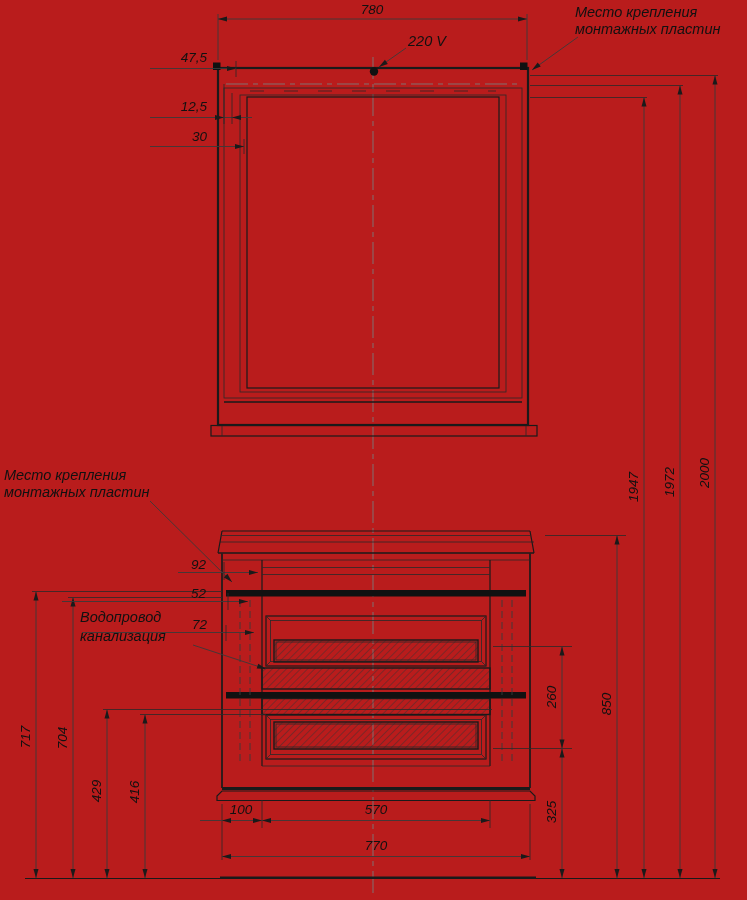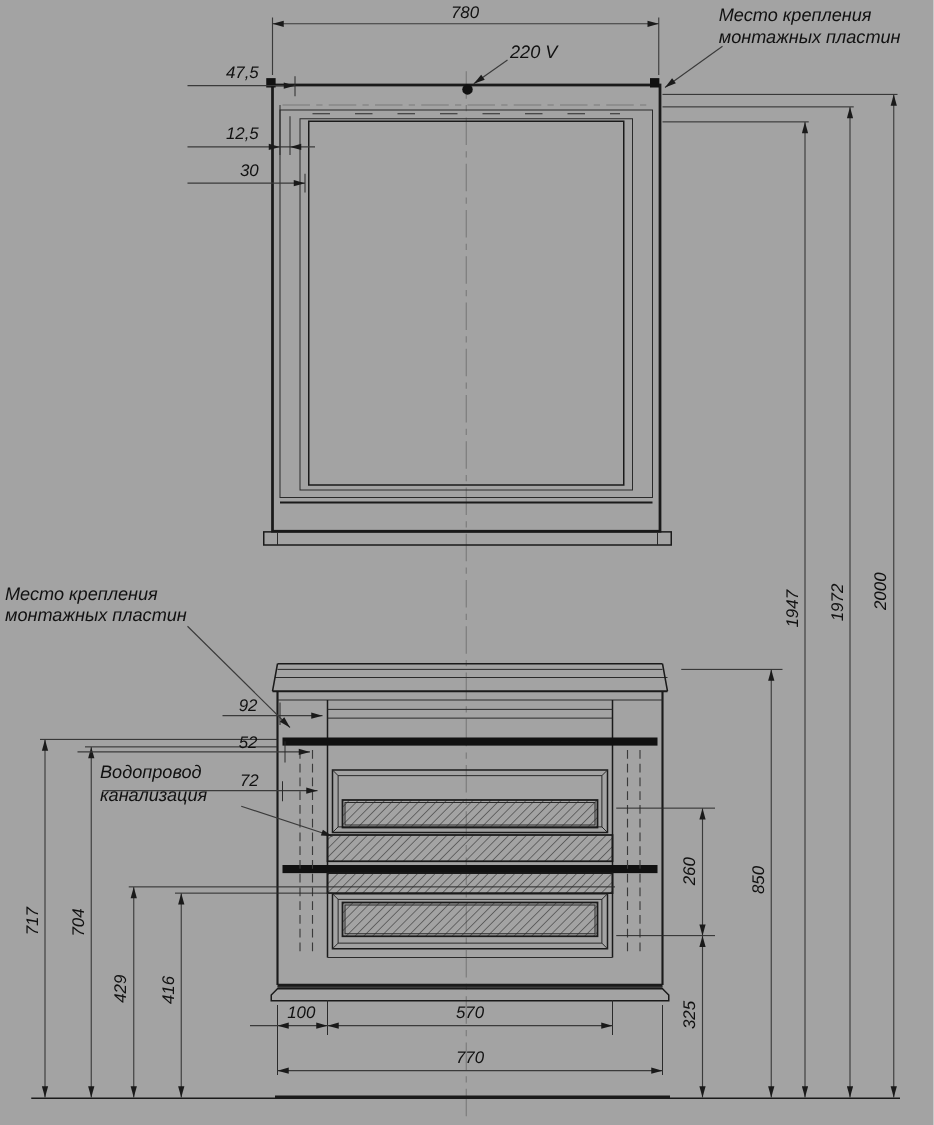--- a/index.html
+++ b/index.html
@@ -1,16 +1,16 @@
 <!DOCTYPE html>
 <html><head>
 <meta charset="utf-8">
 <style>
   html,body{margin:0;padding:0;background:#ffffff;}
-  .canvas{width:747px;height:900px;position:relative;background:#a3a3a3;overflow:hidden;}
+  .canvas{width:747px;height:900px;position:relative;background:#b91c1c;overflow:hidden;}
   svg{display:block;}
   .ln{stroke:#1a1a1a;stroke-width:1.2;fill:none;}
   .ln2{stroke:#1a1a1a;stroke-width:2.2;fill:none;}
   .ln16{stroke:#1a1a1a;stroke-width:1.7;fill:none;}
   .thin{stroke:#2a2a2a;stroke-width:0.8;fill:none;}
   .dim{stroke:#3a3a3a;stroke-width:0.9;fill:none;}
   .cl{stroke:#7a7a7a;stroke-width:0.9;fill:none;stroke-dasharray:22 5 5 5;}
   .hid{stroke:#3a3a3a;stroke-width:0.9;fill:none;stroke-dasharray:7 4;}
   .band{fill:#111;stroke:none;}
   .arr{fill:#1a1a1a;stroke:none;}

